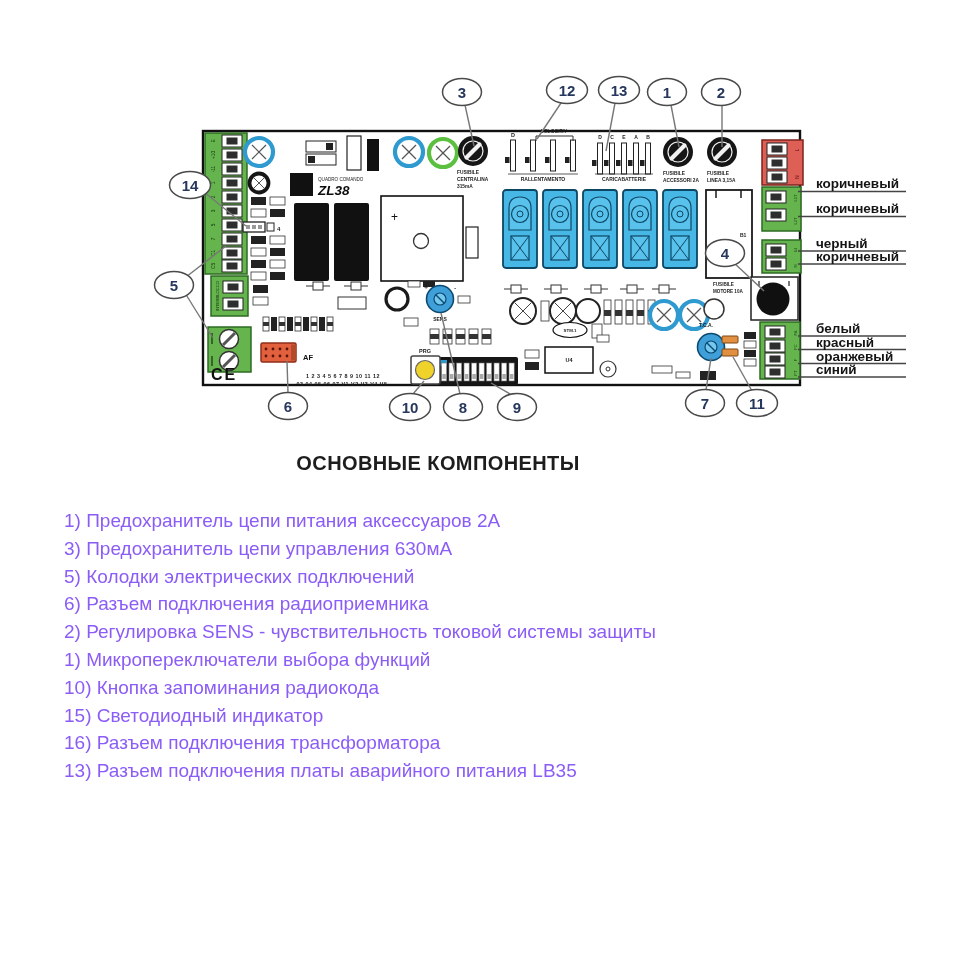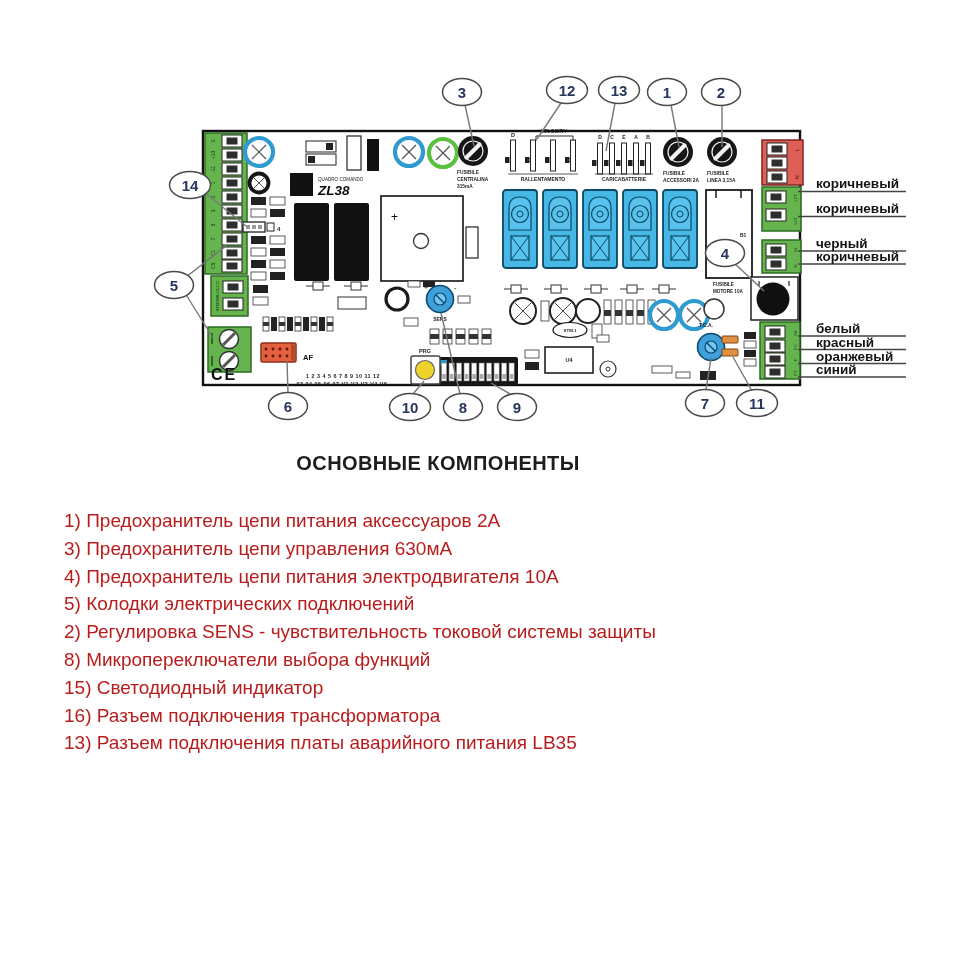--- a/index.html
+++ b/index.html
@@ -2,21 +2,21 @@
 <html><head>
 <meta charset="utf-8">
 <style>
   html,body{margin:0;padding:0;background:#fff;}
   .page{position:relative;width:956px;height:956px;background:#ffffff;overflow:hidden;
         font-family:"Liberation Sans",sans-serif;}
   .diagram{position:absolute;left:0;top:0;}
   .legend-title{position:absolute;top:452px;left:0;width:876px;text-align:center;
         font-size:20px;font-weight:bold;color:#1d1d1d;letter-spacing:.4px;}
   .legend{position:absolute;left:64px;top:507px;}
-  .legend-item{font-size:19px;line-height:27.8px;color:#b91c1c;white-space:nowrap;}
+  .legend-item{font-size:19px;line-height:27.8px;color:#8b5cf6;white-space:nowrap;}
   svg text{font-family:"Liberation Sans",sans-serif;}
   .silk{fill:#1b1b1b;font-weight:bold;}
   .co-num{fill:#26365c;font-weight:bold;font-size:15px;}
   .wire-label{font-size:13.5px;font-weight:bold;fill:#151515;}
 </style>
 </head>
 <body>
 
 <div class="page">
 
@@ -530,22 +530,23 @@
         <ellipse cx="190" cy="185" rx="20.5" ry="13.5" fill="#fff" stroke="#4a4a4a" stroke-width="1.5"></ellipse>
         <text x="190" y="185" text-anchor="middle" dominant-baseline="central" class="co-num">14</text>
       </g>
 </svg>
 
 <div class="legend-title">ОСНОВНЫЕ КОМПОНЕНТЫ</div>
 
 <div class="legend">
   <div class="legend-item">1) Предохранитель цепи питания аксессуаров 2А</div>
   <div class="legend-item">3) Предохранитель цепи управления 630мА</div>
-  <div class="legend-item">4) Предохранитель цепи питания электродвигателя 10А</div>
   <div class="legend-item">5) Колодки электрических подключений</div>
+  <div class="legend-item">6) Разъем подключения радиоприемника</div>
   <div class="legend-item">2) Регулировка SENS - чувствительность токовой системы защиты</div>
-  <div class="legend-item">8) Микропереключатели выбора функций</div>
+  <div class="legend-item">1) Микропереключатели выбора функций</div>
+  <div class="legend-item">10) Кнопка запоминания радиокода</div>
   <div class="legend-item">15) Светодиодный индикатор</div>
   <div class="legend-item">16) Разъем подключения трансформатора</div>
   <div class="legend-item">13) Разъем подключения платы аварийного питания LB35</div>
 </div>
 
 </div>
 
 </body></html>

